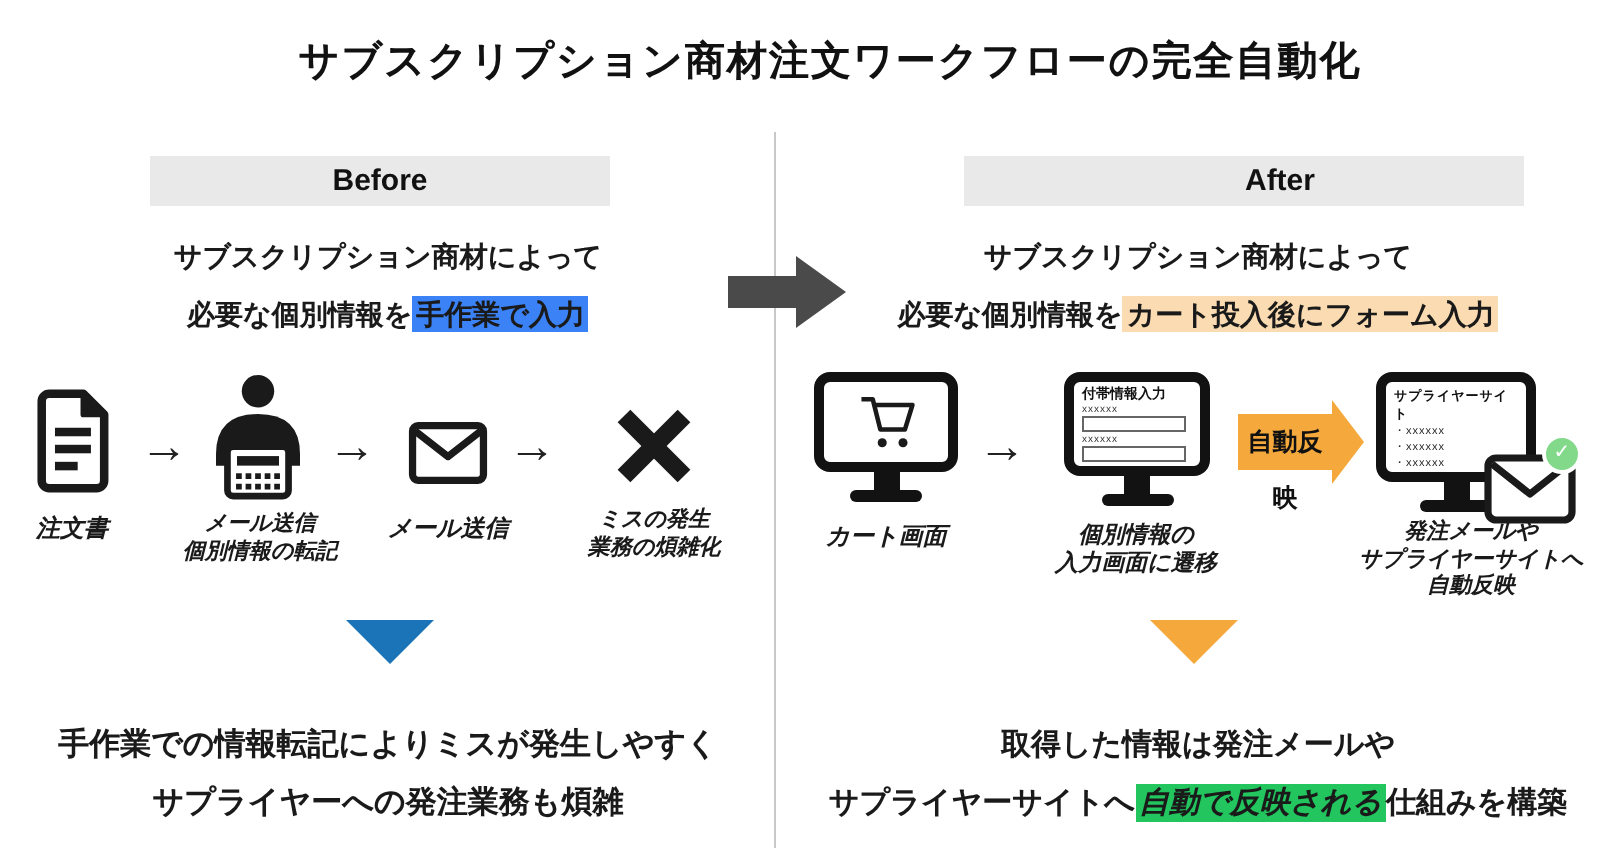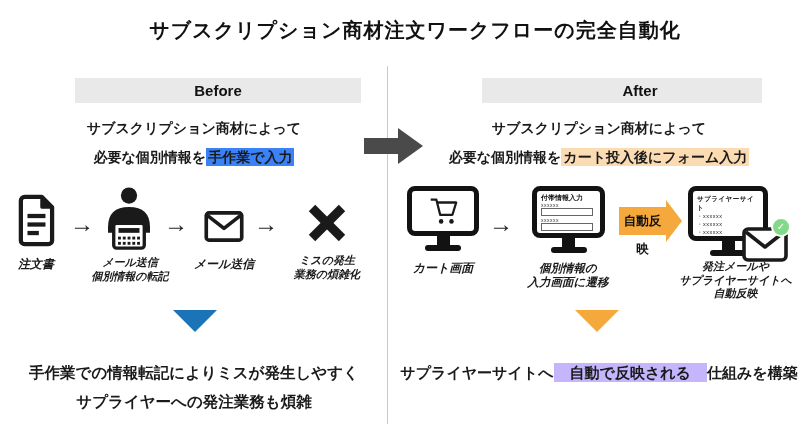--- a/index.html
+++ b/index.html
@@ -13,29 +13,29 @@
     font-size:20px;font-weight:bold;letter-spacing:1px;color:#111;margin-left:15px;
   }
   
   .divider{position:absolute;left:387px;top:66px;width:1px;height:358px;background:#c8c8c8;}
   .big-arrow{position:absolute;left:364px;top:127px;}
   
   .col-header{
     position:absolute;top:78px;height:25px;line-height:25px;background:#e9e9e9;
     text-align:center;font-size:15px;font-weight:bold;color:#111;
   }
-  .col-header.before{left:75px;width:286px;}
+  .col-header.before{left:75px;width:230px;}
   .col-header.after{left:482px;width:244px;padding-left:36px;}
   
   .desc{position:absolute;top:114px;text-align:center;font-size:14px;font-weight:bold;line-height:29px;}
   .desc.before{left:0;width:388px;}
   .desc.after{left:398px;width:402px;}
   .hl-blue{background:#3b82f6;padding:1px 2px;}
   .hl-orange{background:#fbdcb2;padding:1px 2px;}
-  .hl-yellow{background:#c4b5fd;padding:1px 16px;}
+  .hl-yellow{background:#22c55e;padding:1px 2px;font-style:italic;}
   
   .flow-arrow{position:absolute;font-size:24px;line-height:24px;color:#222;font-weight:400;}
   
   .icon-label{position:absolute;text-align:center;font-weight:bold;font-size:12px;line-height:13px;font-style:italic;}
   .icon-label.small{font-size:11px;line-height:13.5px;}
   
   .monitor{position:absolute;}
   .mon-frame{background:#fff;border:5px solid #121212;border-radius:8px;box-sizing:border-box;overflow:hidden;}
   .mon-neck{width:13px;height:9px;background:#121212;margin:0 auto;}
   .mon-base{width:36px;height:6px;background:#121212;border-radius:3px;margin:0 auto;}
@@ -222,16 +222,17 @@
 
   <div class="icon-label small" style="left:678px;top:260px;width:115px">
     <div>発注メールや</div>
     <div>サプライヤーサイトへ</div>
     <div>自動反映</div>
   </div>
 
   <div class="tri-down orange"></div>
 
   <div class="conclusion after">
+    <div>取得した情報は発注メールや</div>
     <div><span>サプライヤーサイトへ</span><span class="hl-yellow">自動で反映される</span><span>仕組みを構築</span></div>
   </div>
 
 </div>
 
 </body></html>

